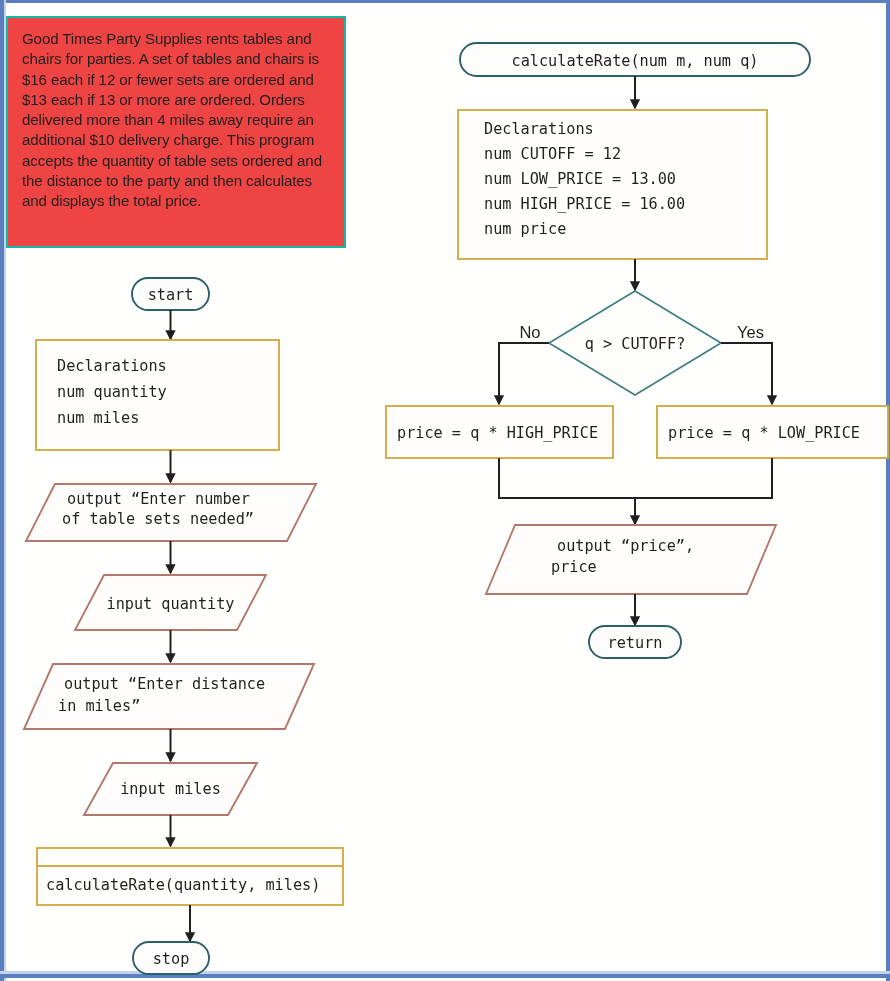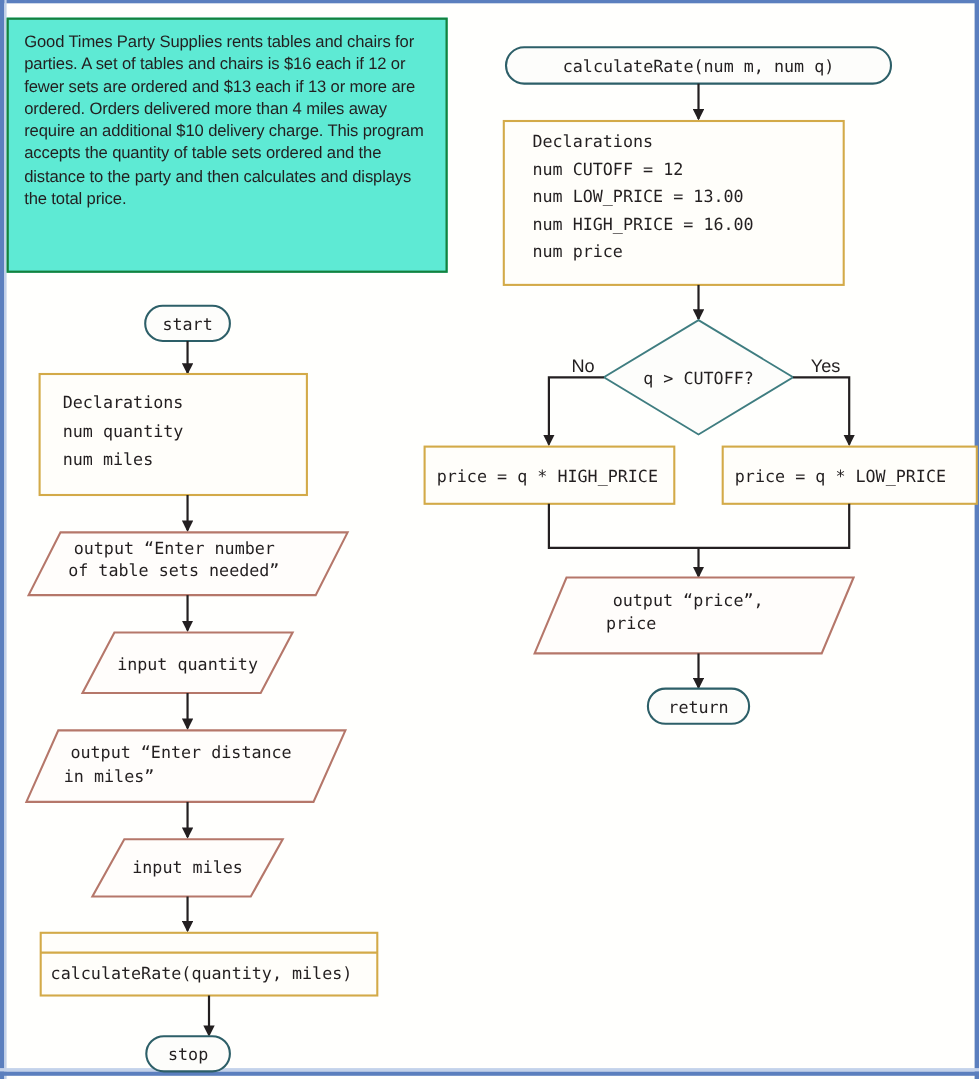--- a/index.html
+++ b/index.html
@@ -26,24 +26,24 @@
   #frame-top    { left: 0;   top: 0;    width: 890px; height: 3px; }
   #frame-bottom { left: 0;   top: 974px; width: 890px; height: 4px; }
   #frame-left2  { position:absolute; left: 4px; top: 0; width:2px; height:981px; background:#c3d2ea; }
   #frame-bottom2{ position:absolute; left: 0; top: 971px; width:890px; height:3px; background:#c3d2ea; }
 
   
   #statement {
     position: absolute;
     left: 6px;
     top: 16px;
-    width: 401px;
+    width: 340px;
     height: 232px;
-    border: 2px solid #15803d;
-    background: #5eead4;
+    border: 2px solid #14b8a6;
+    background: #ef4444;
     box-sizing: border-box;
     padding: 11px 14px 0 14px;
   }
   #statement-text {
     font-family: "Liberation Sans", sans-serif;
     font-size: 15.1px;
     line-height: 20.3px;
     color: #231f20;
     letter-spacing: -0.12px;
     white-space: pre-wrap;

